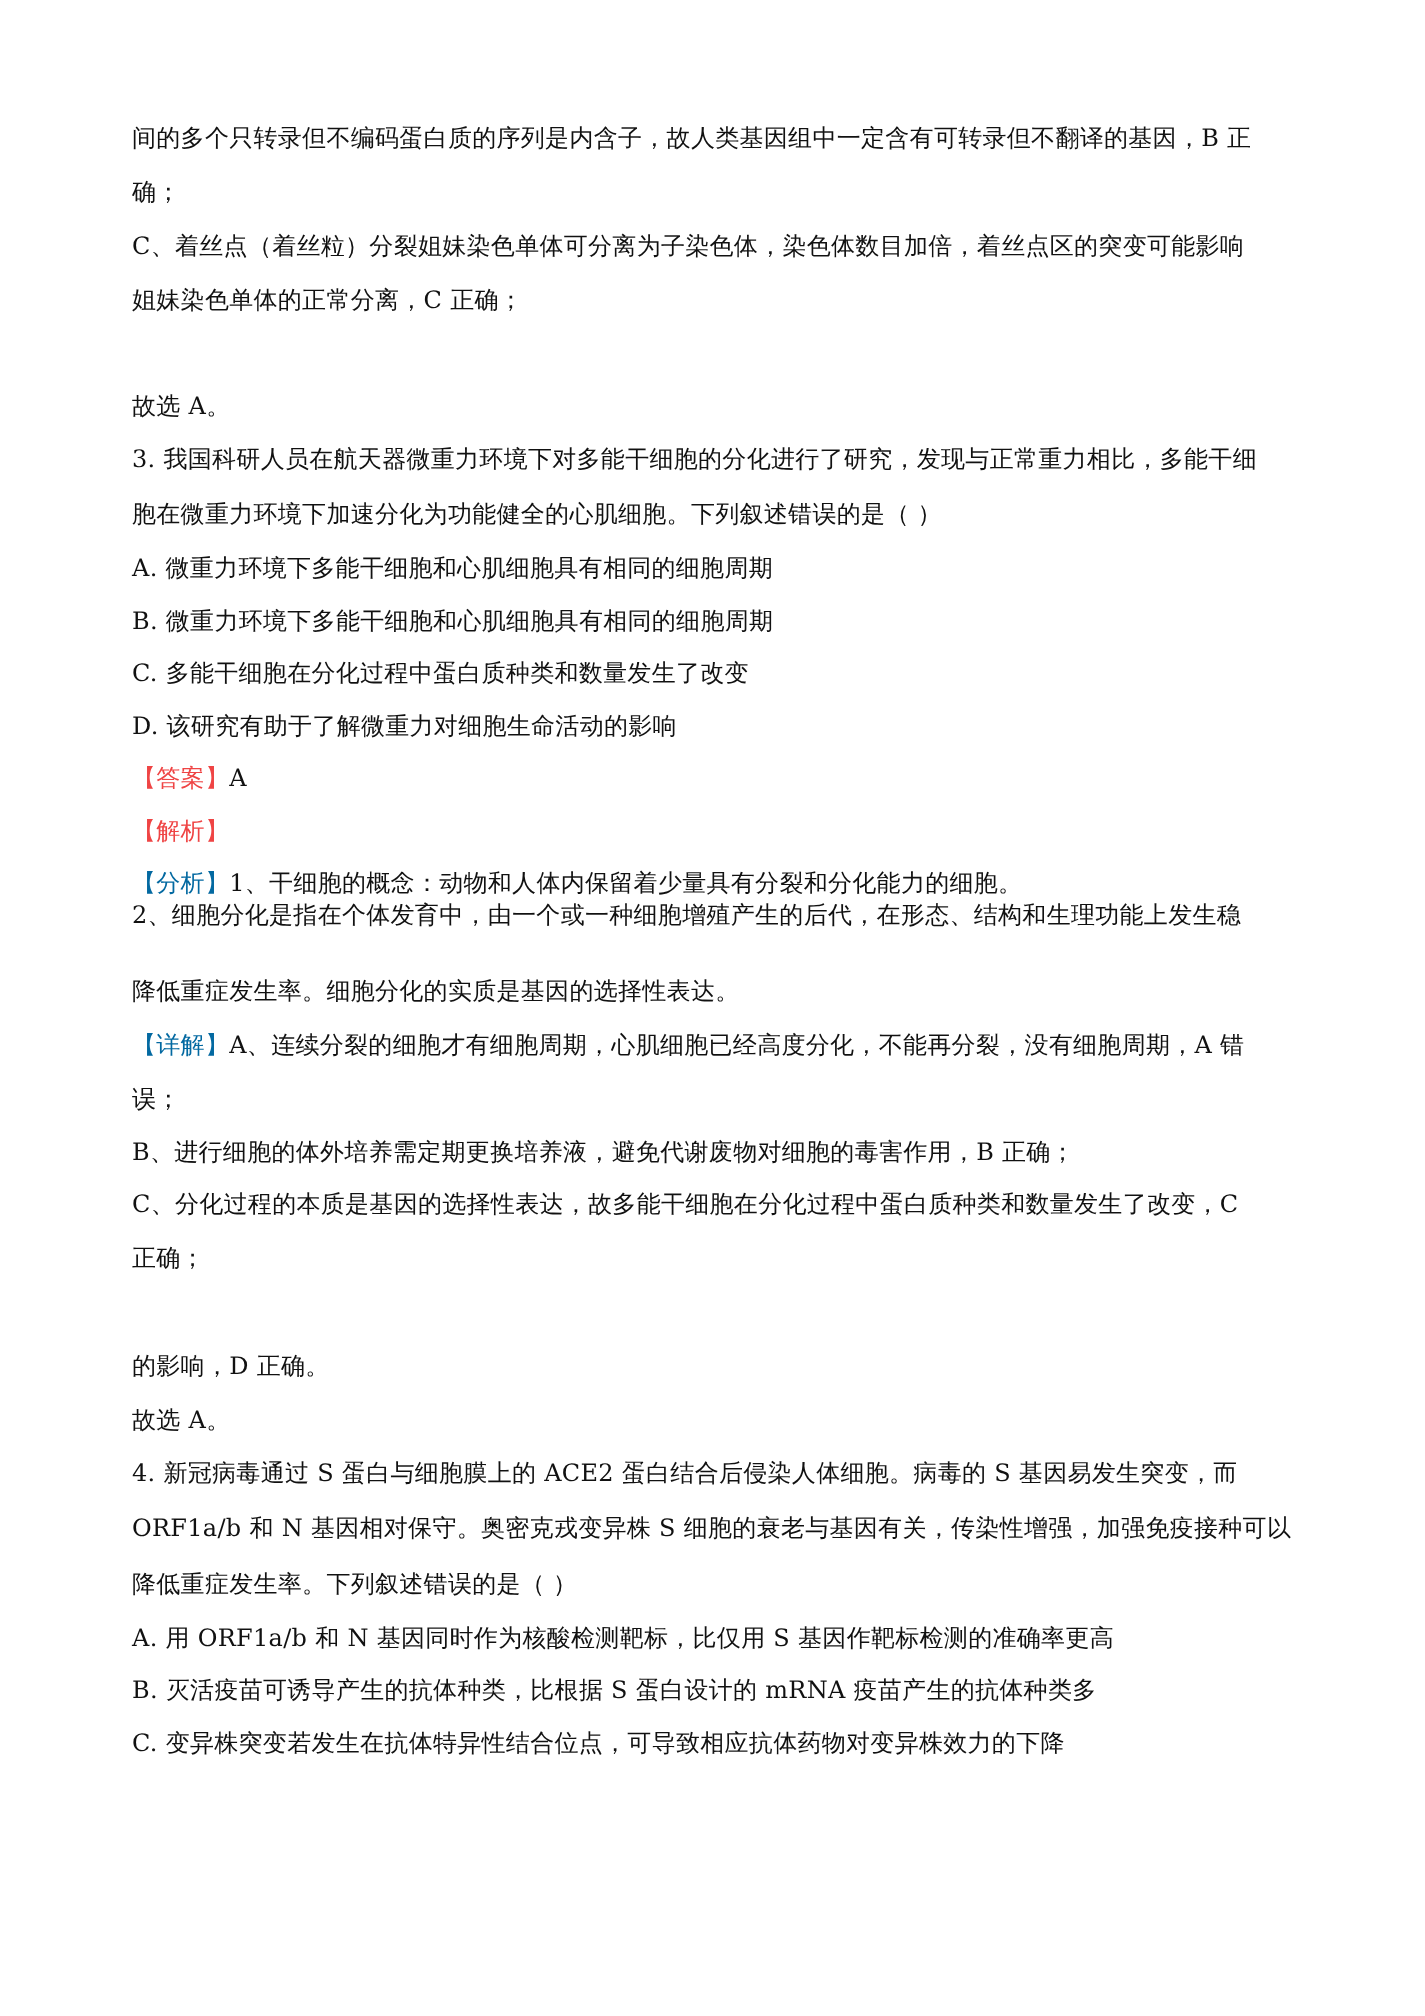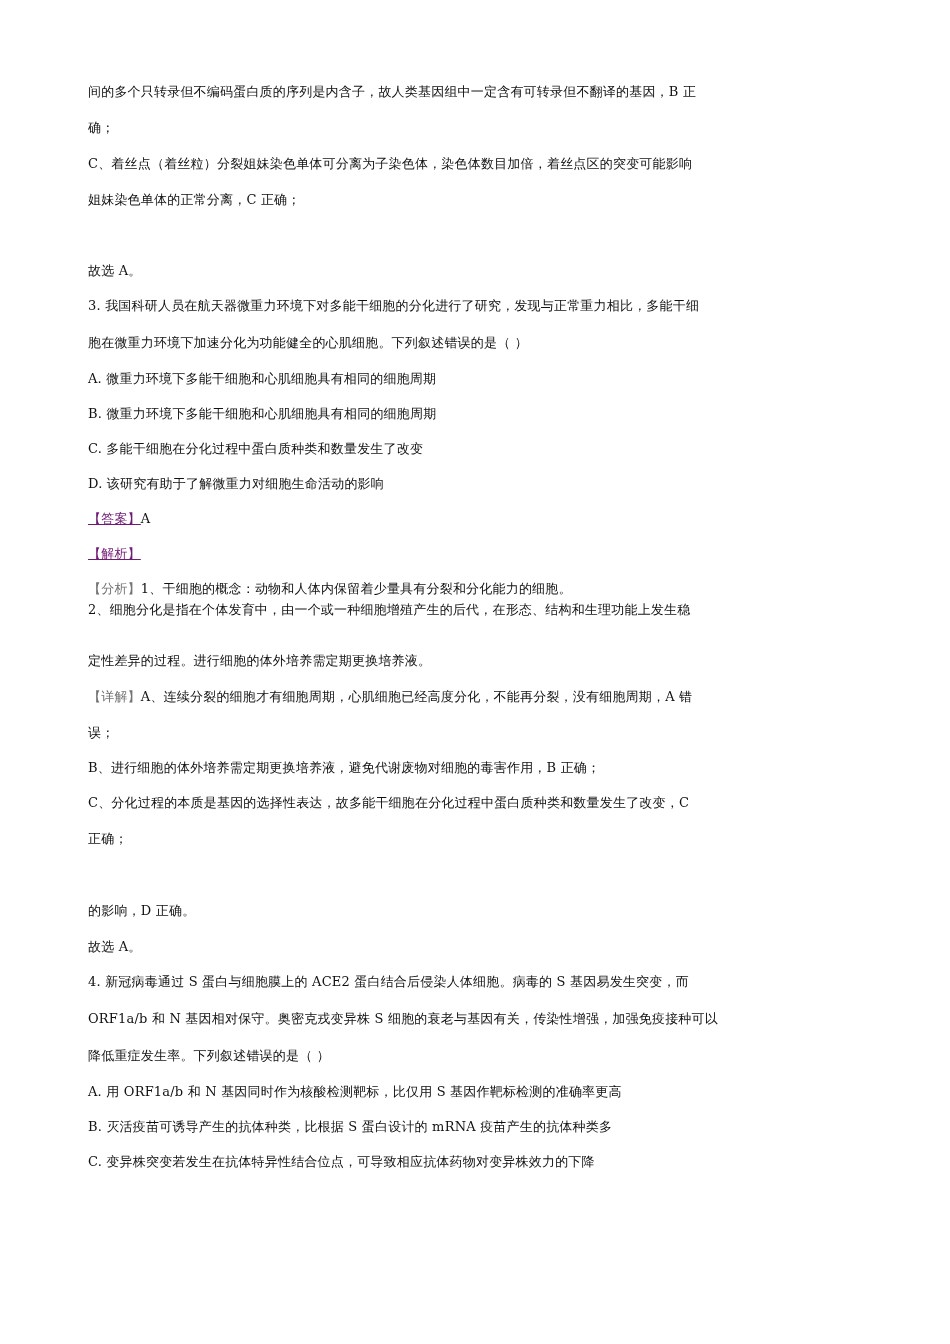--- a/index.html
+++ b/index.html
@@ -18,31 +18,30 @@
     .page {
       position: absolute;
       left: 0;
       top: 0;
       width: 950px;
       height: 1344px;
     }
     .line {
       position: absolute;
       left: 88px;
-      font-size: 13px;
+      font-size: 16px;
       line-height: 20px;
       white-space: nowrap;
       letter-spacing: 0.2px;
     }
     .tag-blue {
-      color: #701a75;
-      text-decoration: underline;
+      color: #ef4444;
     }
     .tag-black {
-      color: #737373;
+      color: #0369a1;
     }
   </style>
 </head>
 <body>
 
 <div class="page">
 
   <div class="line" style="top:82px">间的多个只转录但不编码蛋白质的序列是内含子，故人类基因组中一定含有可转录但不翻译的基因，B 正</div>
   <div class="line" style="top:118px">确；</div>
   <div class="line" style="top:154px">C、着丝点（着丝粒）分裂姐妹染色单体可分离为子染色体，染色体数目加倍，着丝点区的突变可能影响</div>
@@ -60,21 +59,21 @@
     <span class="tag-blue">【答案】</span><span>A</span>
   </div>
   <div class="line" style="top:544px">
     <span class="tag-blue">【解析】</span>
   </div>
 
   <div class="line" style="top:579px">
     <span class="tag-black">【分析】</span><span>1、干细胞的概念：动物和人体内保留着少量具有分裂和分化能力的细胞。</span>
   </div>
   <div class="line" style="top:600px">2、细胞分化是指在个体发育中，由一个或一种细胞增殖产生的后代，在形态、结构和生理功能上发生稳</div>
-  <div class="line" style="top:651px">定性差异的过程。进行细胞的体外培养需定期更换培养液。</div>
+  <div class="line" style="top:651px">降低重症发生率。细胞分化的实质是基因的选择性表达。</div>
 
   <div class="line" style="top:687px">
     <span class="tag-black">【详解】</span><span>A、连续分裂的细胞才有细胞周期，心肌细胞已经高度分化，不能再分裂，没有细胞周期，A 错</span>
   </div>
   <div class="line" style="top:723px">误；</div>
   <div class="line" style="top:758px">B、进行细胞的体外培养需定期更换培养液，避免代谢废物对细胞的毒害作用，B 正确；</div>
   <div class="line" style="top:793px">C、分化过程的本质是基因的选择性表达，故多能干细胞在分化过程中蛋白质种类和数量发生了改变，C</div>
   <div class="line" style="top:829px">正确；</div>
   <div class="line" style="top:901px">的影响，D 正确。</div>
   <div class="line" style="top:937px">故选 A。</div>

